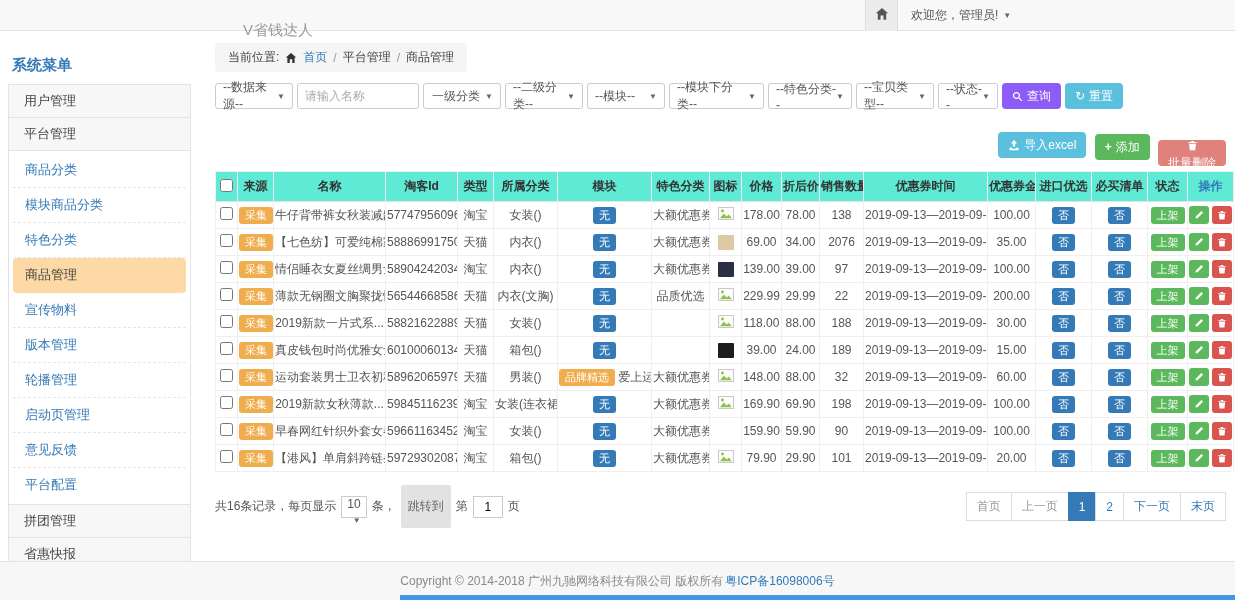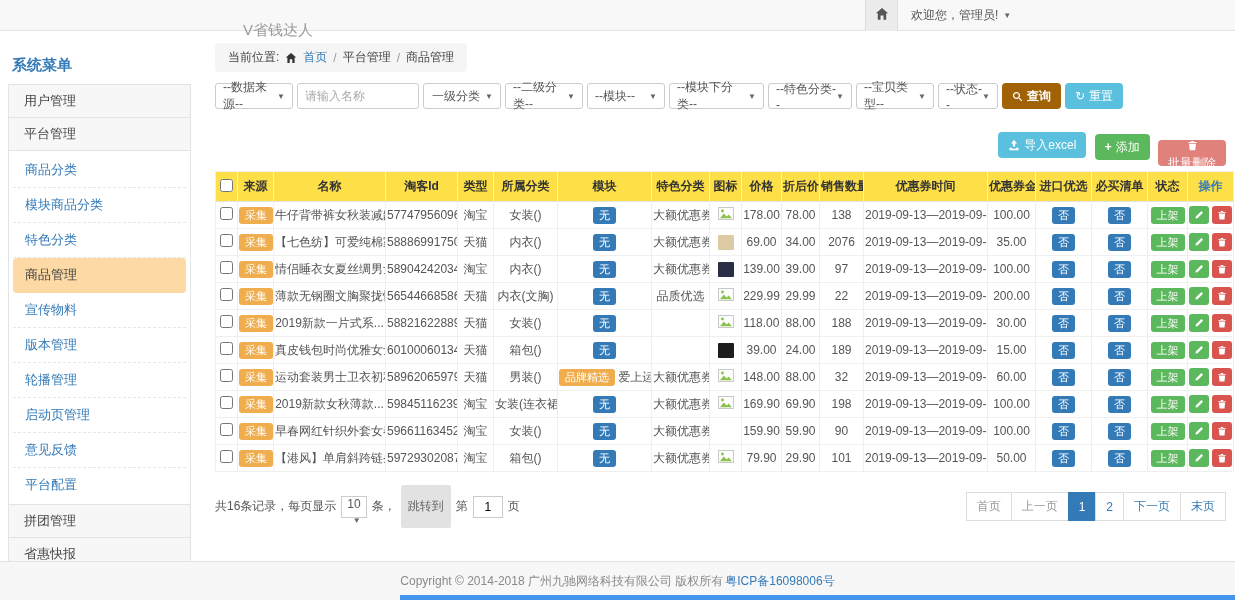--- a/index.html
+++ b/index.html
@@ -27,31 +27,31 @@
   .main { position:absolute; left:215px; top:43px; width:1011px; }
   .breadcrumb { display:inline-flex; align-items:center; gap:6px; background:#f5f5f5; border-radius:4px; padding:6px 13px; font-size:12px; color:#444; }
   .breadcrumb a { color:#337ab7; text-decoration:none; cursor:pointer; }
   .bc-sep { color:#999; }
   
   .filters { margin-top:11px; display:flex; align-items:center; gap:4px; }
   .sel { height:26px; border:1px solid #ccc; border-radius:3px; background:#fff; display:flex; align-items:center; justify-content:space-between; padding:0 7px; font-size:12px; color:#555; cursor:pointer; }
   .txt { height:26px; border:1px solid #ccc; border-radius:3px; padding:0 7px; font-size:12px; color:#555; font-family:inherit; }
   .txt::placeholder { color:#aaa; }
   .btn { height:26px; border:none; border-radius:4px; color:#fff; font-size:12px; padding:0 10px; display:inline-flex; align-items:center; gap:4px; cursor:pointer; font-family:inherit; }
-  .btn-primary { background:#a16207;font-weight:bold; }
+  .btn-primary { background:#8b5cf6; }
   .btn-info { background:#5bc0de; }
   .btn-success { background:#5cb85c; }
   .btn-danger-soft { background:#e0817c;flex-direction:column; }
   
   .toolbar { margin-top:23px; text-align:right; }
   .toolbar .btn { margin-left:5px; }
   
   table { width:100%; border-collapse:collapse; table-layout:fixed; margin-top:5px; font-size:12px; }
   th, td { border:1px solid #efefef; text-align:center; white-space:nowrap; overflow:hidden; }
-  th { padding:6px 1px; color:#333; font-weight:bold; background:#fde047; border-bottom:1px solid #e3e3e3; }
+  th { padding:6px 1px; color:#333; font-weight:bold; background:#5eead4; border-bottom:1px solid #e3e3e3; }
   th.op-head { color:#337ab7; }
   td { padding:3px 1px; height:27px; color:#555; }
   .badge { display:inline-block; padding:2px 6px; border-radius:3px; color:#fff; font-size:11px; line-height:13px; }
   .b-orange { background:#f0ad4e; }
   .b-blue { background:#337ab7; }
   .b-green { background:#5cb85c; }
   .op-btn { width:20px; height:18px; border:none; border-radius:3px; display:inline-flex; align-items:center; justify-content:center; cursor:pointer; padding:0; vertical-align:middle; }
   .op-edit { background:#5cb85c; margin-right:3px; }
   .op-del { background:#d9534f; }
   .thumb { display:inline-block; width:16px; height:15px; border-radius:1px; vertical-align:middle; }
@@ -555,21 +555,21 @@
           <td>大额优惠券</td>
           <td><span><svg viewBox="0 0 17 14" width="16" height="13">
                 <rect x="0.5" y="0.5" width="16" height="13" fill="#fdfdfd" stroke="#c5c5c5"></rect>
                 <circle cx="4.7" cy="4.2" r="1.6" fill="#8bc34a"></circle>
                 <path d="M2 12l4.2-5 3 3.2 2.2-2.2 3.4 4z" fill="#8bc34a"></path>
               </svg></span></td>
           <td>79.90</td>
           <td>29.90</td>
           <td>101</td>
           <td>2019-09-13—2019-09-18</td>
-          <td>50.00</td>
+          <td>20.00</td>
           <td><span class="badge b-blue">否</span></td>
           <td><span class="badge b-blue">否</span></td>
           <td><span class="badge b-green">上架</span></td>
           <td><button class="op-btn op-edit">
               <span style="display:inline-flex">
                 <svg viewBox="0 0 16 16" width="10" height="10" fill="#fff">
                   <path d="M11.8 1.6l2.6 2.6L5.6 13 2.4 13.6 3 10.4z"></path>
                 </svg>
               </span>
             </button><button class="op-btn op-del">

